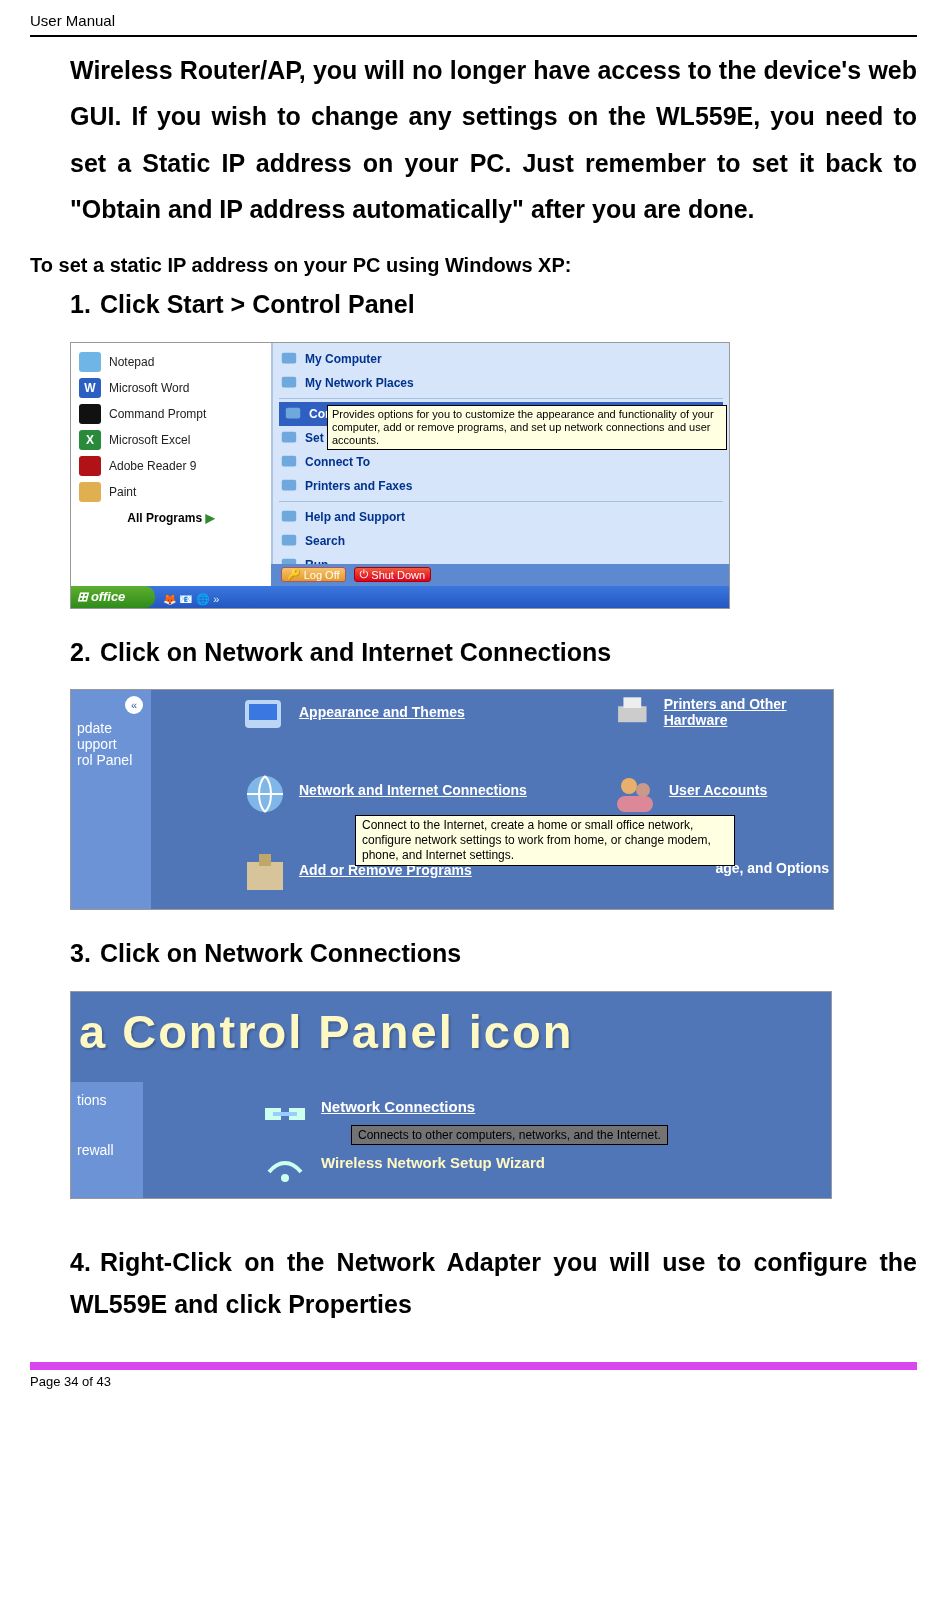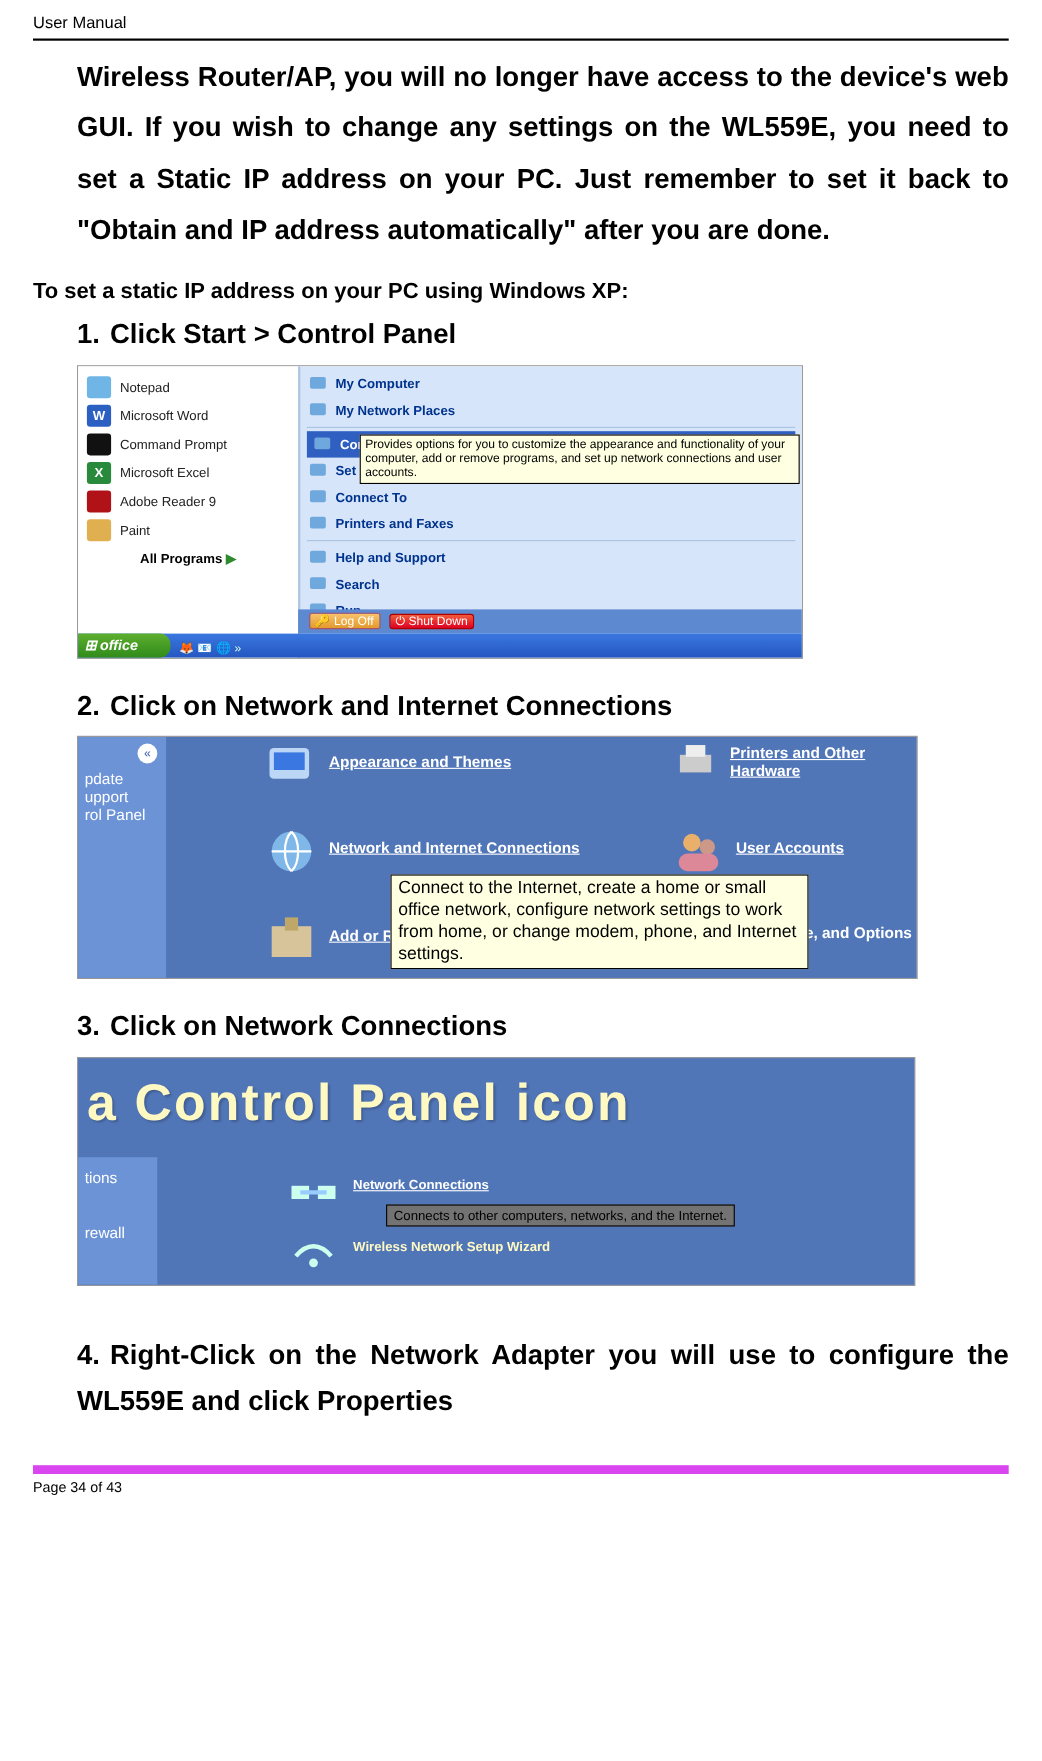--- a/index.html
+++ b/index.html
@@ -5,21 +5,21 @@
   * { box-sizing: border-box; margin: 0; padding: 0; }
   body { font-family: Arial, sans-serif; background: #fff; }
   .page { width: 947px; min-height: 1601px; margin: 0 auto; padding: 8px 30px 10px 30px; position: relative; }
   .doc-header { font-size: 15px; padding: 4px 0 6px 0; border-bottom: 2px solid #000; }
   .intro { font-family: 'Trebuchet MS', Arial, sans-serif; font-size: 25px; font-weight: bold; line-height: 1.85; text-align: justify; padding: 10px 0 18px 40px; }
   .section-heading { font-family: 'Trebuchet MS', Arial, sans-serif; font-size: 20px; font-weight: bold; padding: 4px 0 6px 0; }
   ol.steps { list-style: none; padding-left: 40px; }
   ol.steps > li { margin-bottom: 22px; }
   .step-line { font-family: 'Trebuchet MS', Arial, sans-serif; font-size: 25px; font-weight: bold; line-height: 1.7; text-align: justify; }
   .num { display: inline-block; width: 30px; }
-  .shot { margin-top: 6px; border: 1px solid #999; background: #fff; position: relative; overflow: hidden; }
+  .shot { margin-top: 16px; border: 1px solid #999; background: #fff; position: relative; overflow: hidden; }
 
   
   .s1 { width: 660px; height: 267px; display: flex; }
   .s1-left { width: 200px; background: #fff; padding: 6px 8px; font-size: 12px; }
   .pin { display: flex; align-items: center; gap: 8px; padding: 3px 0; color: #222; }
   .pin .ic { width: 22px; height: 20px; border-radius: 3px; display: flex; align-items: center; justify-content: center; font-size: 12px; }
   .allp { font-weight: bold; text-align: center; padding: 6px 0 0 0; }
   .allp .tri { color: #2e8b2e; }
   .s1-right { flex: 1; background: #d6e5fa; border-left: 2px solid #b0c4de; padding: 4px 6px; font-size: 12px; }
   .rrow { display: flex; align-items: center; gap: 6px; padding: 3px 0; color: #00338d; font-weight: bold; }
@@ -33,27 +33,27 @@
   .startbtn { position: absolute; bottom: 0; left: 0; height: 22px; width: 84px; background: linear-gradient(#5daf2e,#2f8b1a); color: #fff; font-style: italic; font-weight: bold; font-size: 13px; display: flex; align-items: center; padding-left: 6px; border-radius: 0 10px 10px 0; }
   .tray { position: absolute; bottom: 2px; left: 92px; color: #cfe; font-size: 11px; }
 
   
   .s2 { width: 764px; height: 221px; background: #5176b8; color: #fff; font-size: 14px; }
   .s2-side { position: absolute; left: 0; top: 0; bottom: 0; width: 80px; background: #6c93d6; padding: 30px 6px; font-size: 14px; }
   .s2-side .chev { position: absolute; top: 6px; right: 8px; width: 18px; height: 18px; background: #fff; border-radius: 50%; color: #35a; font-size: 11px; text-align: center; line-height: 18px; }
   .cat { position: absolute; display: flex; align-items: center; gap: 10px; font-weight: bold; }
   .cat .big { width: 48px; height: 40px; }
   .cat a { color: #fff; text-decoration: underline; }
-  .s2-tip { position: absolute; left: 284px; top: 125px; background: #ffffe1; border: 1px solid #000; font-size: 16px; color: #000; padding: 2px 6px; width: 380px; line-height: 1.25; }
+  .s2-tip { position: absolute; left: 284px; top: 125px; background: #ffffe1; border: 1px solid #000; font-size: 12px; color: #000; padding: 2px 6px; width: 380px; line-height: 1.25; }
 
   
   .s3 { width: 762px; height: 208px; background: #5176b8; color: #fff; }
   .s3-title { font-family: Arial; font-weight: bold; color: #fef9c3; font-size: 47px; letter-spacing: 2px; padding: 12px 1px 6px 8px; text-shadow: 2px 2px 2px rgba(0,0,0,.2); }
   .s3-side { position: absolute; left: 0; top: 90px; bottom: 0; width: 72px; background: #6c93d6; padding: 10px 6px; font-size: 14px; }
-  .link3 { position: absolute; display: flex; align-items: center; gap: 12px; font-weight: bold; font-size: 12px; }
+  .link3 { position: absolute; display: flex; align-items: center; gap: 12px; font-weight: bold; font-size: 15px; }
   .link3 a { color: #fff; text-decoration: underline; }
   .s3-tip { position: absolute; left: 280px; top: 133px; background: #737373; border: 1px solid #000; font-size: 12px; color: #000; padding: 2px 6px; }
 
   .footer-rule { border-top: 8px solid #d946ef; margin-top: 36px; padding-top: 4px; font-size: 13px; }
 
   
   .ic svg { width: 100%; height: 100%; }
 </style>
 </head>
 <body>

